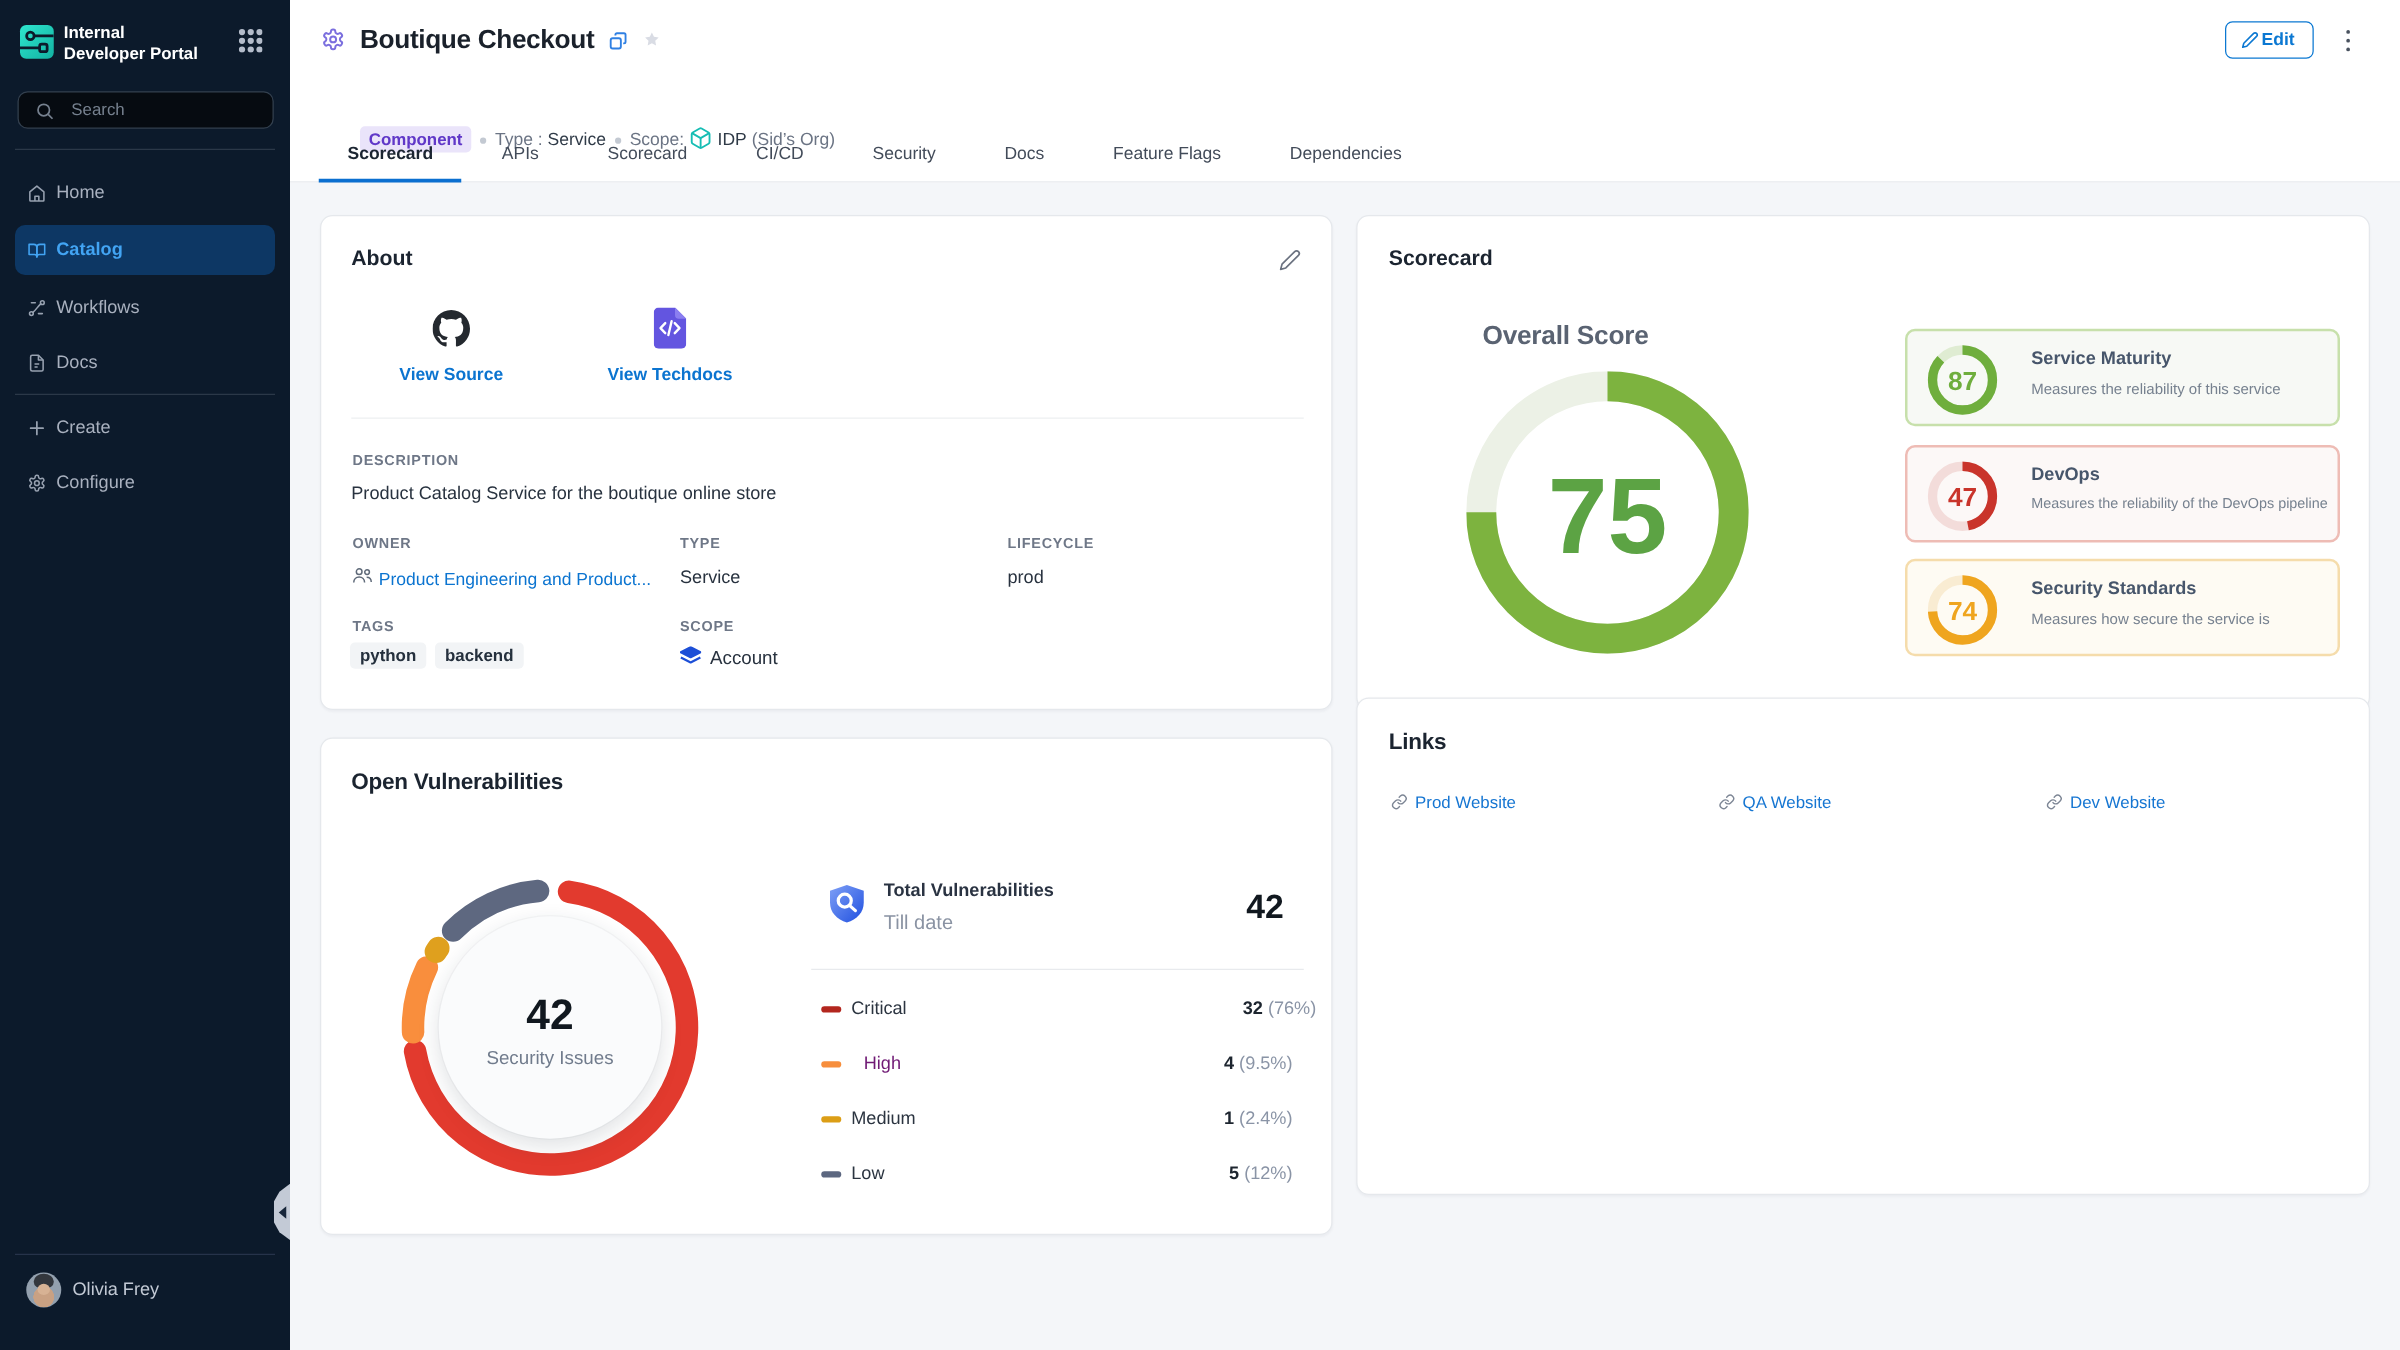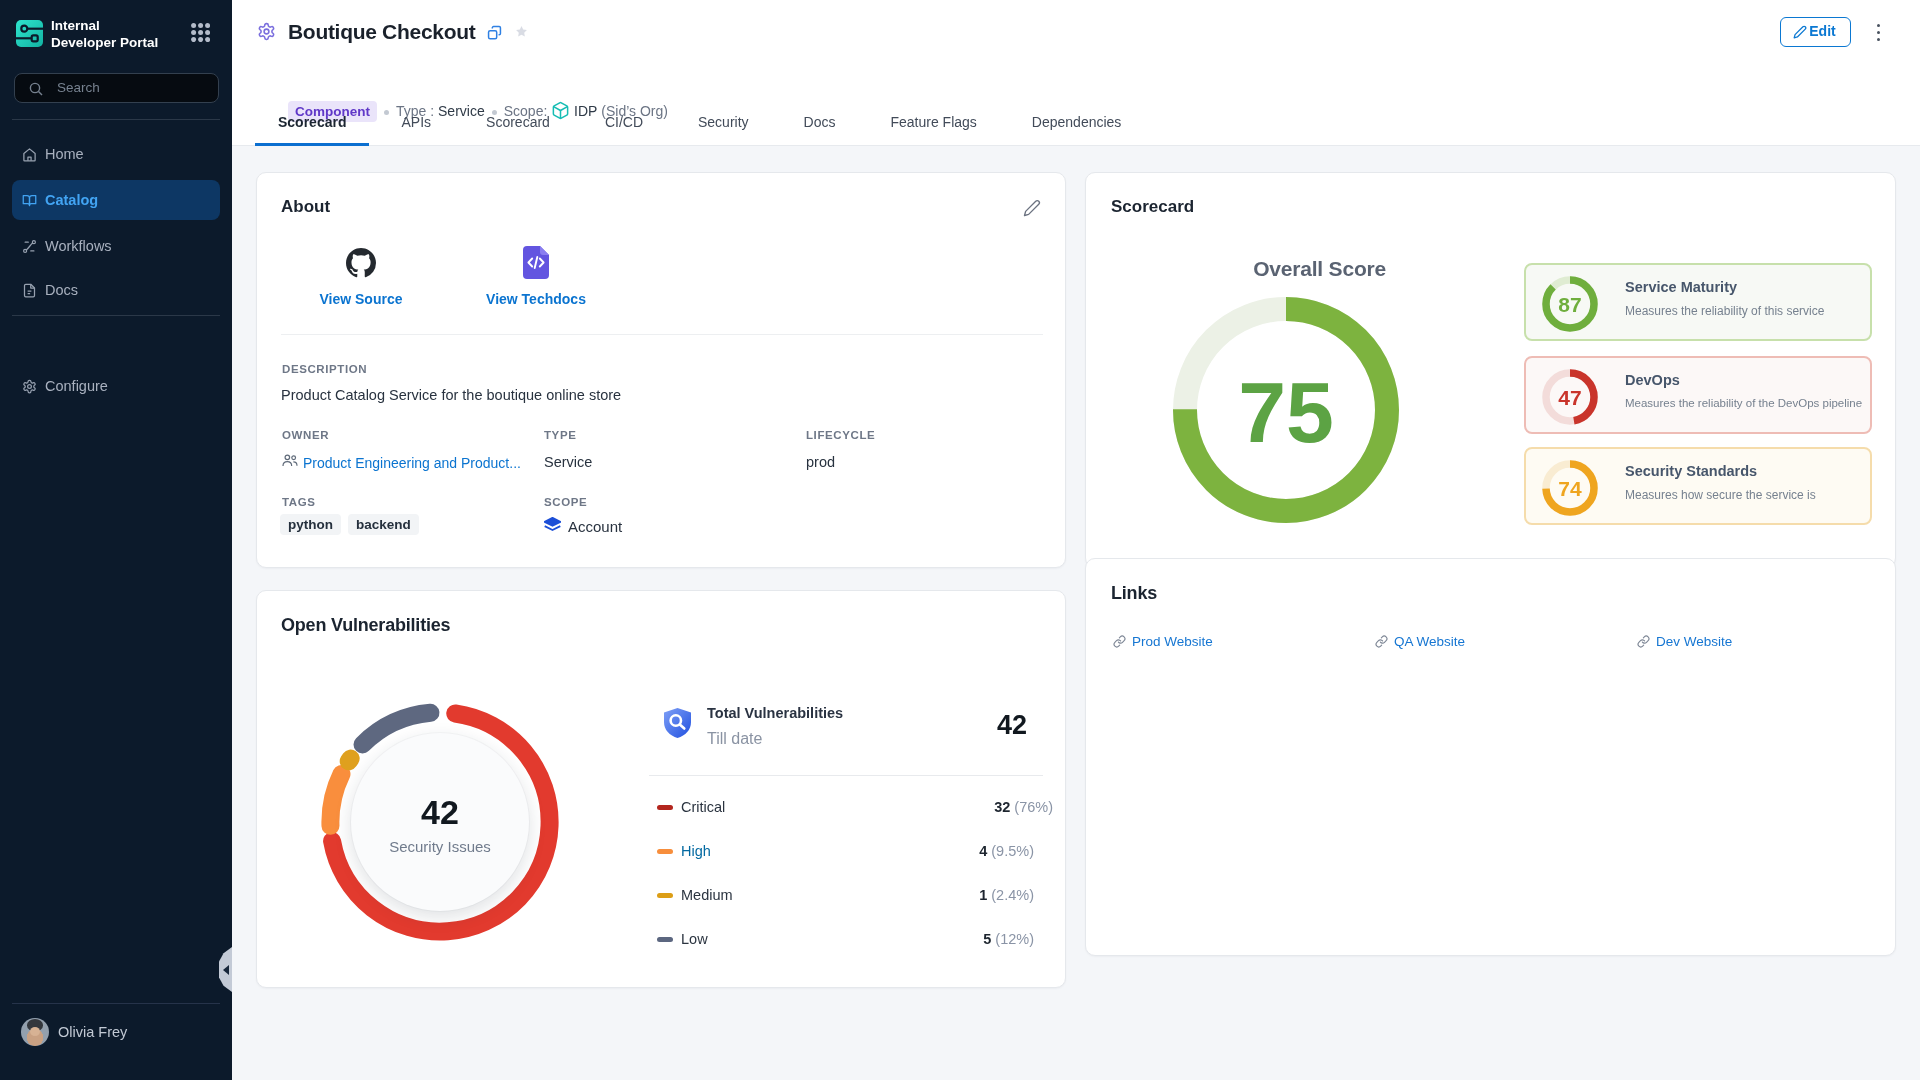--- a/index.html
+++ b/index.html
@@ -119,20 +119,26 @@
     </div>
   <div class="navitem" style="top:270px">
       <svg class="nicon" viewBox="0 0 24 24" fill="none" stroke="#97a1b0" stroke-width="2" stroke-linejoin="round">
         <path d="M14 2H6a2 2 0 0 0-2 2v16a2 2 0 0 0 2 2h12a2 2 0 0 0 2-2V8Z"></path>
         <path d="M14 2v6h6"></path>
         <path d="M9 13h6M9 17h4"></path>
       </svg>
       <span class="ntext">Docs</span>
     </div>
   <div class="sdivider" style="top:315px"></div>
+  <div class="navitem" style="top:322px">
+      <svg class="nicon" viewBox="0 0 24 24" fill="none" stroke="#97a1b0" stroke-width="2.2" stroke-linecap="round">
+        <path d="M12 4v16M4 12h16"></path>
+      </svg>
+      <span class="ntext">Create</span>
+    </div>
   <div class="navitem" style="top:366px">
       <svg class="nicon" viewBox="0 0 24 24" fill="none" stroke="#97a1b0" stroke-width="2" stroke-linecap="round" stroke-linejoin="round">
         <path d="M12.22 2h-.44a2 2 0 0 0-2 2v.18a2 2 0 0 1-1 1.73l-.43.25a2 2 0 0 1-2 0l-.15-.08a2 2 0 0 0-2.73.73l-.22.38a2 2 0 0 0 .73 2.73l.15.1a2 2 0 0 1 1 1.72v.51a2 2 0 0 1-1 1.74l-.15.09a2 2 0 0 0-.73 2.73l.22.38a2 2 0 0 0 2.73.73l.15-.08a2 2 0 0 1 2 0l.43.25a2 2 0 0 1 1 1.73V20a2 2 0 0 0 2 2h.44a2 2 0 0 0 2-2v-.18a2 2 0 0 1 1-1.73l.43-.25a2 2 0 0 1 2 0l.15.08a2 2 0 0 0 2.73-.73l.22-.39a2 2 0 0 0-.73-2.73l-.15-.08a2 2 0 0 1-1-1.74v-.5a2 2 0 0 1 1-1.74l.15-.09a2 2 0 0 0 .73-2.73l-.22-.38a2 2 0 0 0-2.73-.73l-.15.08a2 2 0 0 1-2 0l-.43-.25a2 2 0 0 1-1-1.73V4a2 2 0 0 0-2-2z"></path>
         <circle cx="12" cy="12" r="3"></circle>
       </svg>
       <span class="ntext">Configure</span>
     </div>
   <div class="sdivider" style="top:1003px; background:#26334a"></div>
   <div id="avatar"></div>
   <div id="uname">Olivia Frey</div>
@@ -227,21 +233,21 @@
         <path d="M12 1 L23 6.5 12 12 1 6.5 Z" fill="#1d4fd7"></path>
         <path d="M1 12.5 L12 18 23 12.5"></path>
         <path d="M1 16.5 L12 22 23 16.5" stroke-opacity="0"></path>
       </g>
     </svg>
   <div class="avalue" style="left:311px;top:345px;font-size:15px">Account</div>
 </div>
 
 <div class="card" id="card-score">
   <div class="cardtitle" style="left:25px; top:24px">Scorecard</div>
-  <div style="position:absolute; left:100px; top:84px; width:200px; text-align:right; font-size:21px; letter-spacing:-0.2px; font-weight:bold; color:#5a6372">Overall Score</div>
+  <div style="position:absolute; left:100px; top:84px; width:200px; text-align:left; font-size:21px; letter-spacing:-0.2px; font-weight:bold; color:#5a6372">Overall Score</div>
   <svg style="position:absolute;left:87px;top:124px" width="226" height="226" viewBox="0 0 226 226">
     <circle cx="113" cy="113" r="101" fill="none" stroke="#ecf1e6" stroke-width="24"></circle>
     <circle cx="113" cy="113" r="101" fill="none" stroke="#7db33f" stroke-width="24" stroke-dasharray="475.9 158.7" transform="rotate(-90 113 113)"></circle>
     <text x="113" y="145" text-anchor="middle" font-family="Liberation Sans, sans-serif" font-size="86" font-weight="bold" fill="#5ca344">75</text>
   </svg>
   <div class="mini" style="top:90px;  background:#f7f9f5; border:2px solid #c7e0ab;">
     <svg style="position:absolute;left:16px;top:11px" width="56" height="56" viewBox="0 0 56 56">
     <circle cx="28" cy="28" r="24" fill="none" stroke="#dfecd2" stroke-width="7.5"></circle>
     <circle cx="28" cy="28" r="24" fill="none" stroke="#6fae3d" stroke-width="7.5" stroke-dasharray="131.2 19.6" transform="rotate(-90 28 28)"></circle>
     <text x="28" y="36" text-anchor="middle" font-family="Liberation Sans, sans-serif" font-size="21" font-weight="bold" fill="#6fae3d">87</text>
@@ -293,21 +299,21 @@
     <line x1="17.8" y1="17.5" x2="22.3" y2="21.5" stroke="#fff" stroke-width="2.6" stroke-linecap="round"></line>
   </svg>
   <div style="position:absolute;left:450px;top:114px;font-size:14.5px;font-weight:bold;color:#2a3342">Total Vulnerabilities</div>
   <div style="position:absolute;left:450px;top:139px;font-size:16px;color:#8a93a3">Till date</div>
   <div style="position:absolute;left:620px;top:119px;width:150px;text-align:right;font-size:27px;font-weight:bold;color:#11181f">42</div>
   <div style="position:absolute;left:392px;top:184px;width:394px;height:1px;background:#e8eaed"></div>
   <div style="position:absolute;left:400px;top:214px;width:16px;height:5px;border-radius:2.5px;background:#b3261e"></div>
   <div style="position:absolute;left:424px;top:208px;font-size:14.5px;color:#2b3440">Critical</div>
   <div style="position:absolute;left:596px;top:208px;width:200px;text-align:right;font-size:14.5px;color:#8a94a6"><b style="color:#1d252f">32</b> (76%)</div>
   <div style="position:absolute;left:400px;top:258px;width:16px;height:5px;border-radius:2.5px;background:#f78e3c"></div>
-  <div style="position:absolute;left:424px;top:252px;font-size:14.5px;color:#0369a1">High</div>
+  <div style="position:absolute;left:434px;top:252px;font-size:14.5px;color:#701a75">High</div>
   <div style="position:absolute;left:577px;top:252px;width:200px;text-align:right;font-size:14.5px;color:#8a94a6"><b style="color:#1d252f">4</b> (9.5%)</div>
   <div style="position:absolute;left:400px;top:302px;width:16px;height:5px;border-radius:2.5px;background:#dc9e16"></div>
   <div style="position:absolute;left:424px;top:296px;font-size:14.5px;color:#2b3440">Medium</div>
   <div style="position:absolute;left:577px;top:296px;width:200px;text-align:right;font-size:14.5px;color:#8a94a6"><b style="color:#1d252f">1</b> (2.4%)</div>
   <div style="position:absolute;left:400px;top:346px;width:16px;height:5px;border-radius:2.5px;background:#5c6780"></div>
   <div style="position:absolute;left:424px;top:340px;font-size:14.5px;color:#2b3440">Low</div>
   <div style="position:absolute;left:577px;top:340px;width:200px;text-align:right;font-size:14.5px;color:#8a94a6"><b style="color:#1d252f">5</b> (12%)</div>
 </div>
 
 <div class="card" id="card-links">

